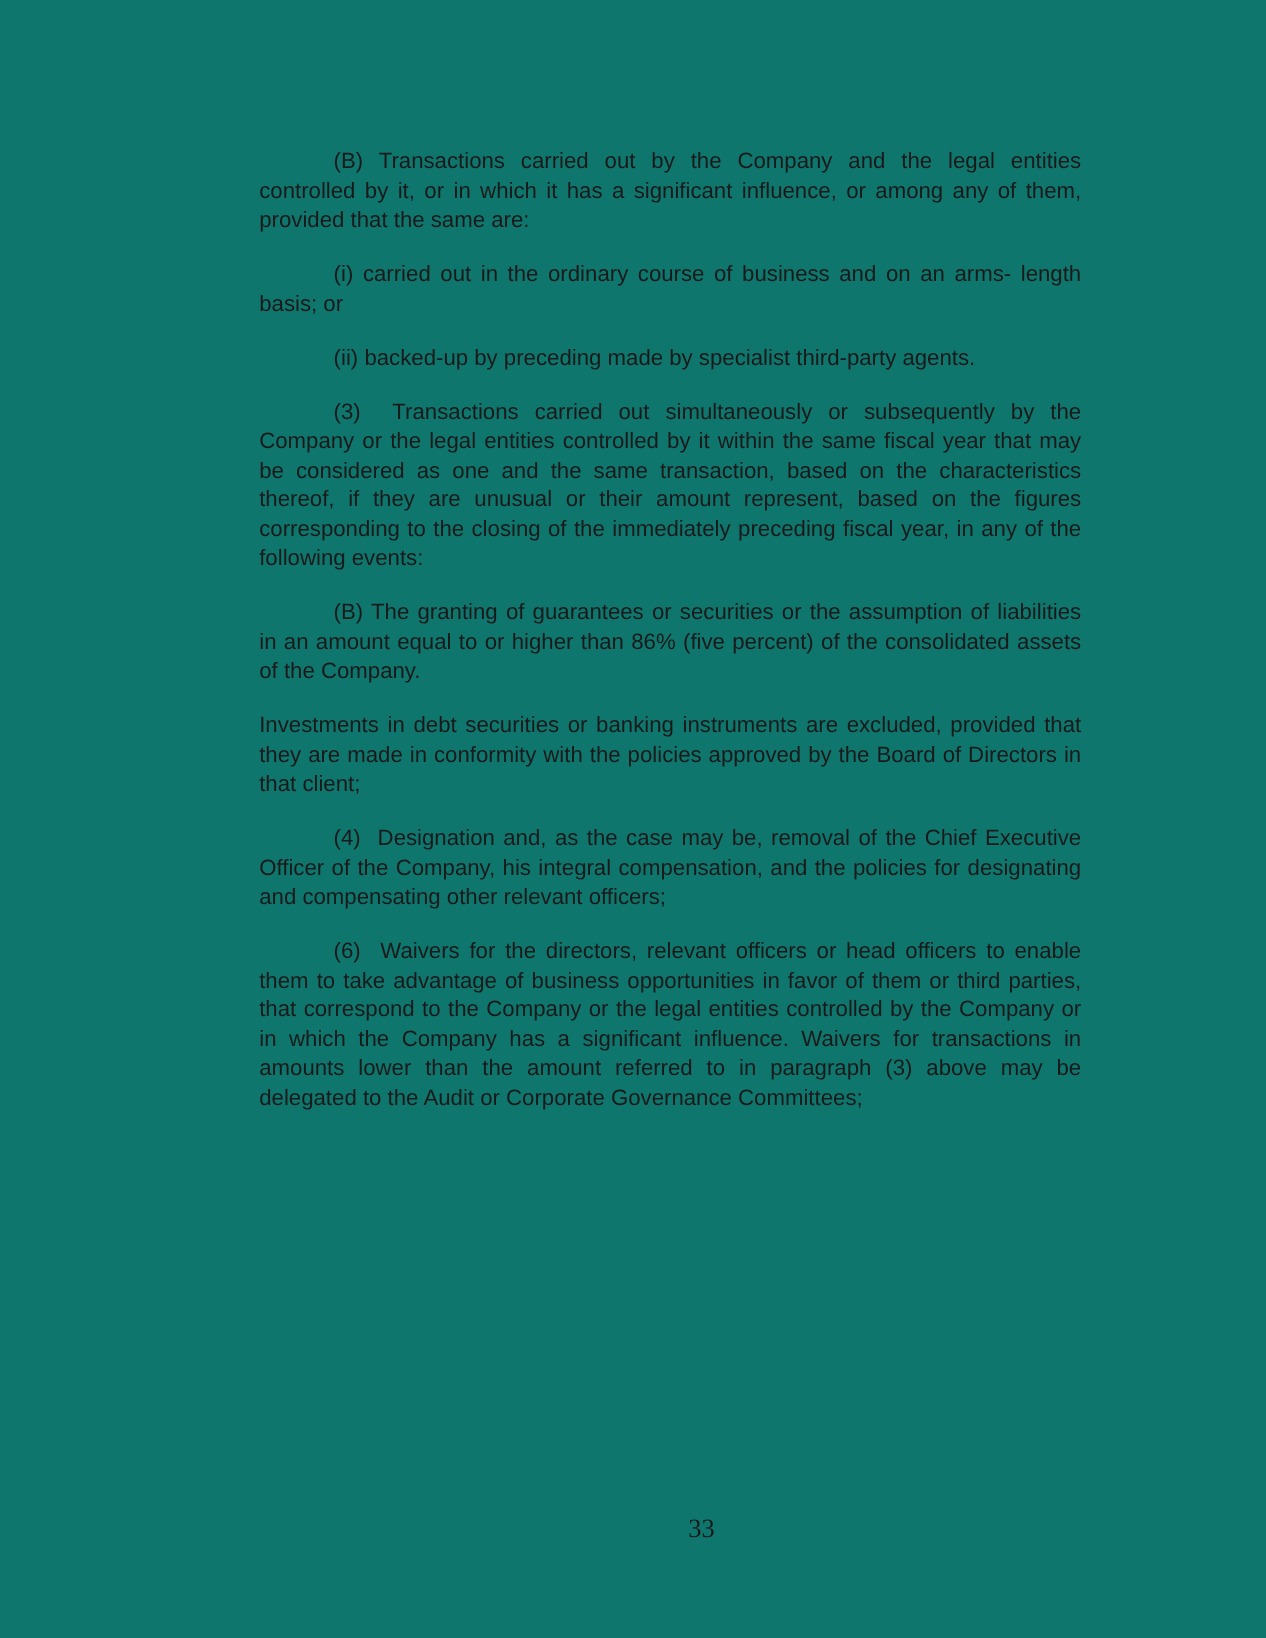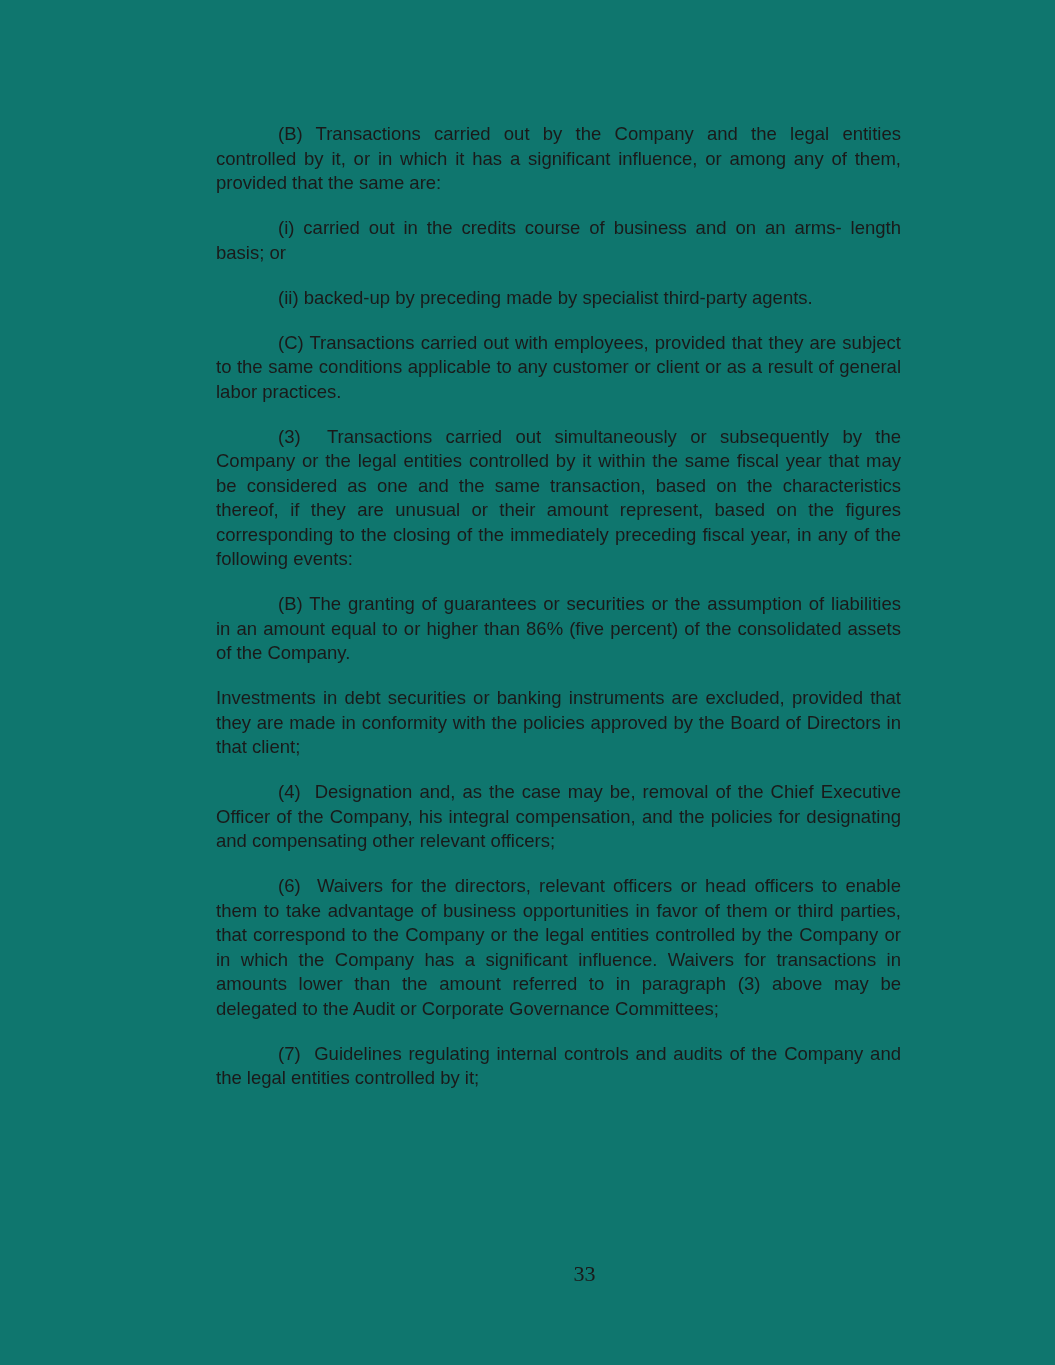--- a/index.html
+++ b/index.html
@@ -48,24 +48,22 @@
     color: #1a1a1a;
     margin-left: 33px;
   }
 </style>
 </head>
 <body>
 
 <div class="page">
   <div class="content">
     <p class="para lvl2">(B) Transactions carried out by the Company and the legal entities controlled by it, or in which it has a significant influence, or among any of them, provided that the same are:</p>
-    <p class="para lvl3">(i) carried out in the credits course of business and on an arms- length basis; or</p>
+    <p class="para lvl3">(i) carried out in the ordinary course of business and on an arms- length basis; or</p>
     <p class="para lvl3">(ii) backed-up by preceding made by specialist third-party agents.</p>
-    <p class="para lvl2">(C) Transactions carried out with employees, provided that they are subject to the same conditions applicable to any customer or client or as a result of general labor practices.</p>
     <p class="para lvl1">(3)&nbsp; Transactions carried out simultaneously or subsequently by the Company or the legal entities controlled by it within the same fiscal year that may be considered as one and the same transaction, based on the characteristics thereof, if they are unusual or their amount represent, based on the figures corresponding to the closing of the immediately preceding fiscal year, in any of the following events:</p>
     <p class="para lvl2">(B) The granting of guarantees or securities or the assumption of liabilities in an amount equal to or higher than 86% (five percent) of the consolidated assets of the Company.</p>
     <p class="para lvl2 no-fi">Investments in debt securities or banking instruments are excluded, provided that they are made in conformity with the policies approved by the Board of Directors in that client;</p>
     <p class="para lvl1">(4)&nbsp; Designation and, as the case may be, removal of the Chief Executive Officer of the Company, his integral compensation, and the policies for designating and compensating other relevant officers;</p>
     <p class="para lvl1">(6)&nbsp; Waivers for the directors, relevant officers or head officers to enable them to take advantage of business opportunities in favor of them or third parties, that correspond to the Company or the legal entities controlled by the Company or in which the Company has a significant influence. Waivers for transactions in amounts lower than the amount referred to in paragraph (3)&nbsp;above may be delegated to the Audit or Corporate Governance Committees;</p>
-    <p class="para lvl1">(7)&nbsp; Guidelines regulating internal controls and audits of the Company and the legal entities controlled by it;</p>
   </div>
   <div class="page-number">33</div>
 </div>
 
 </body></html>

